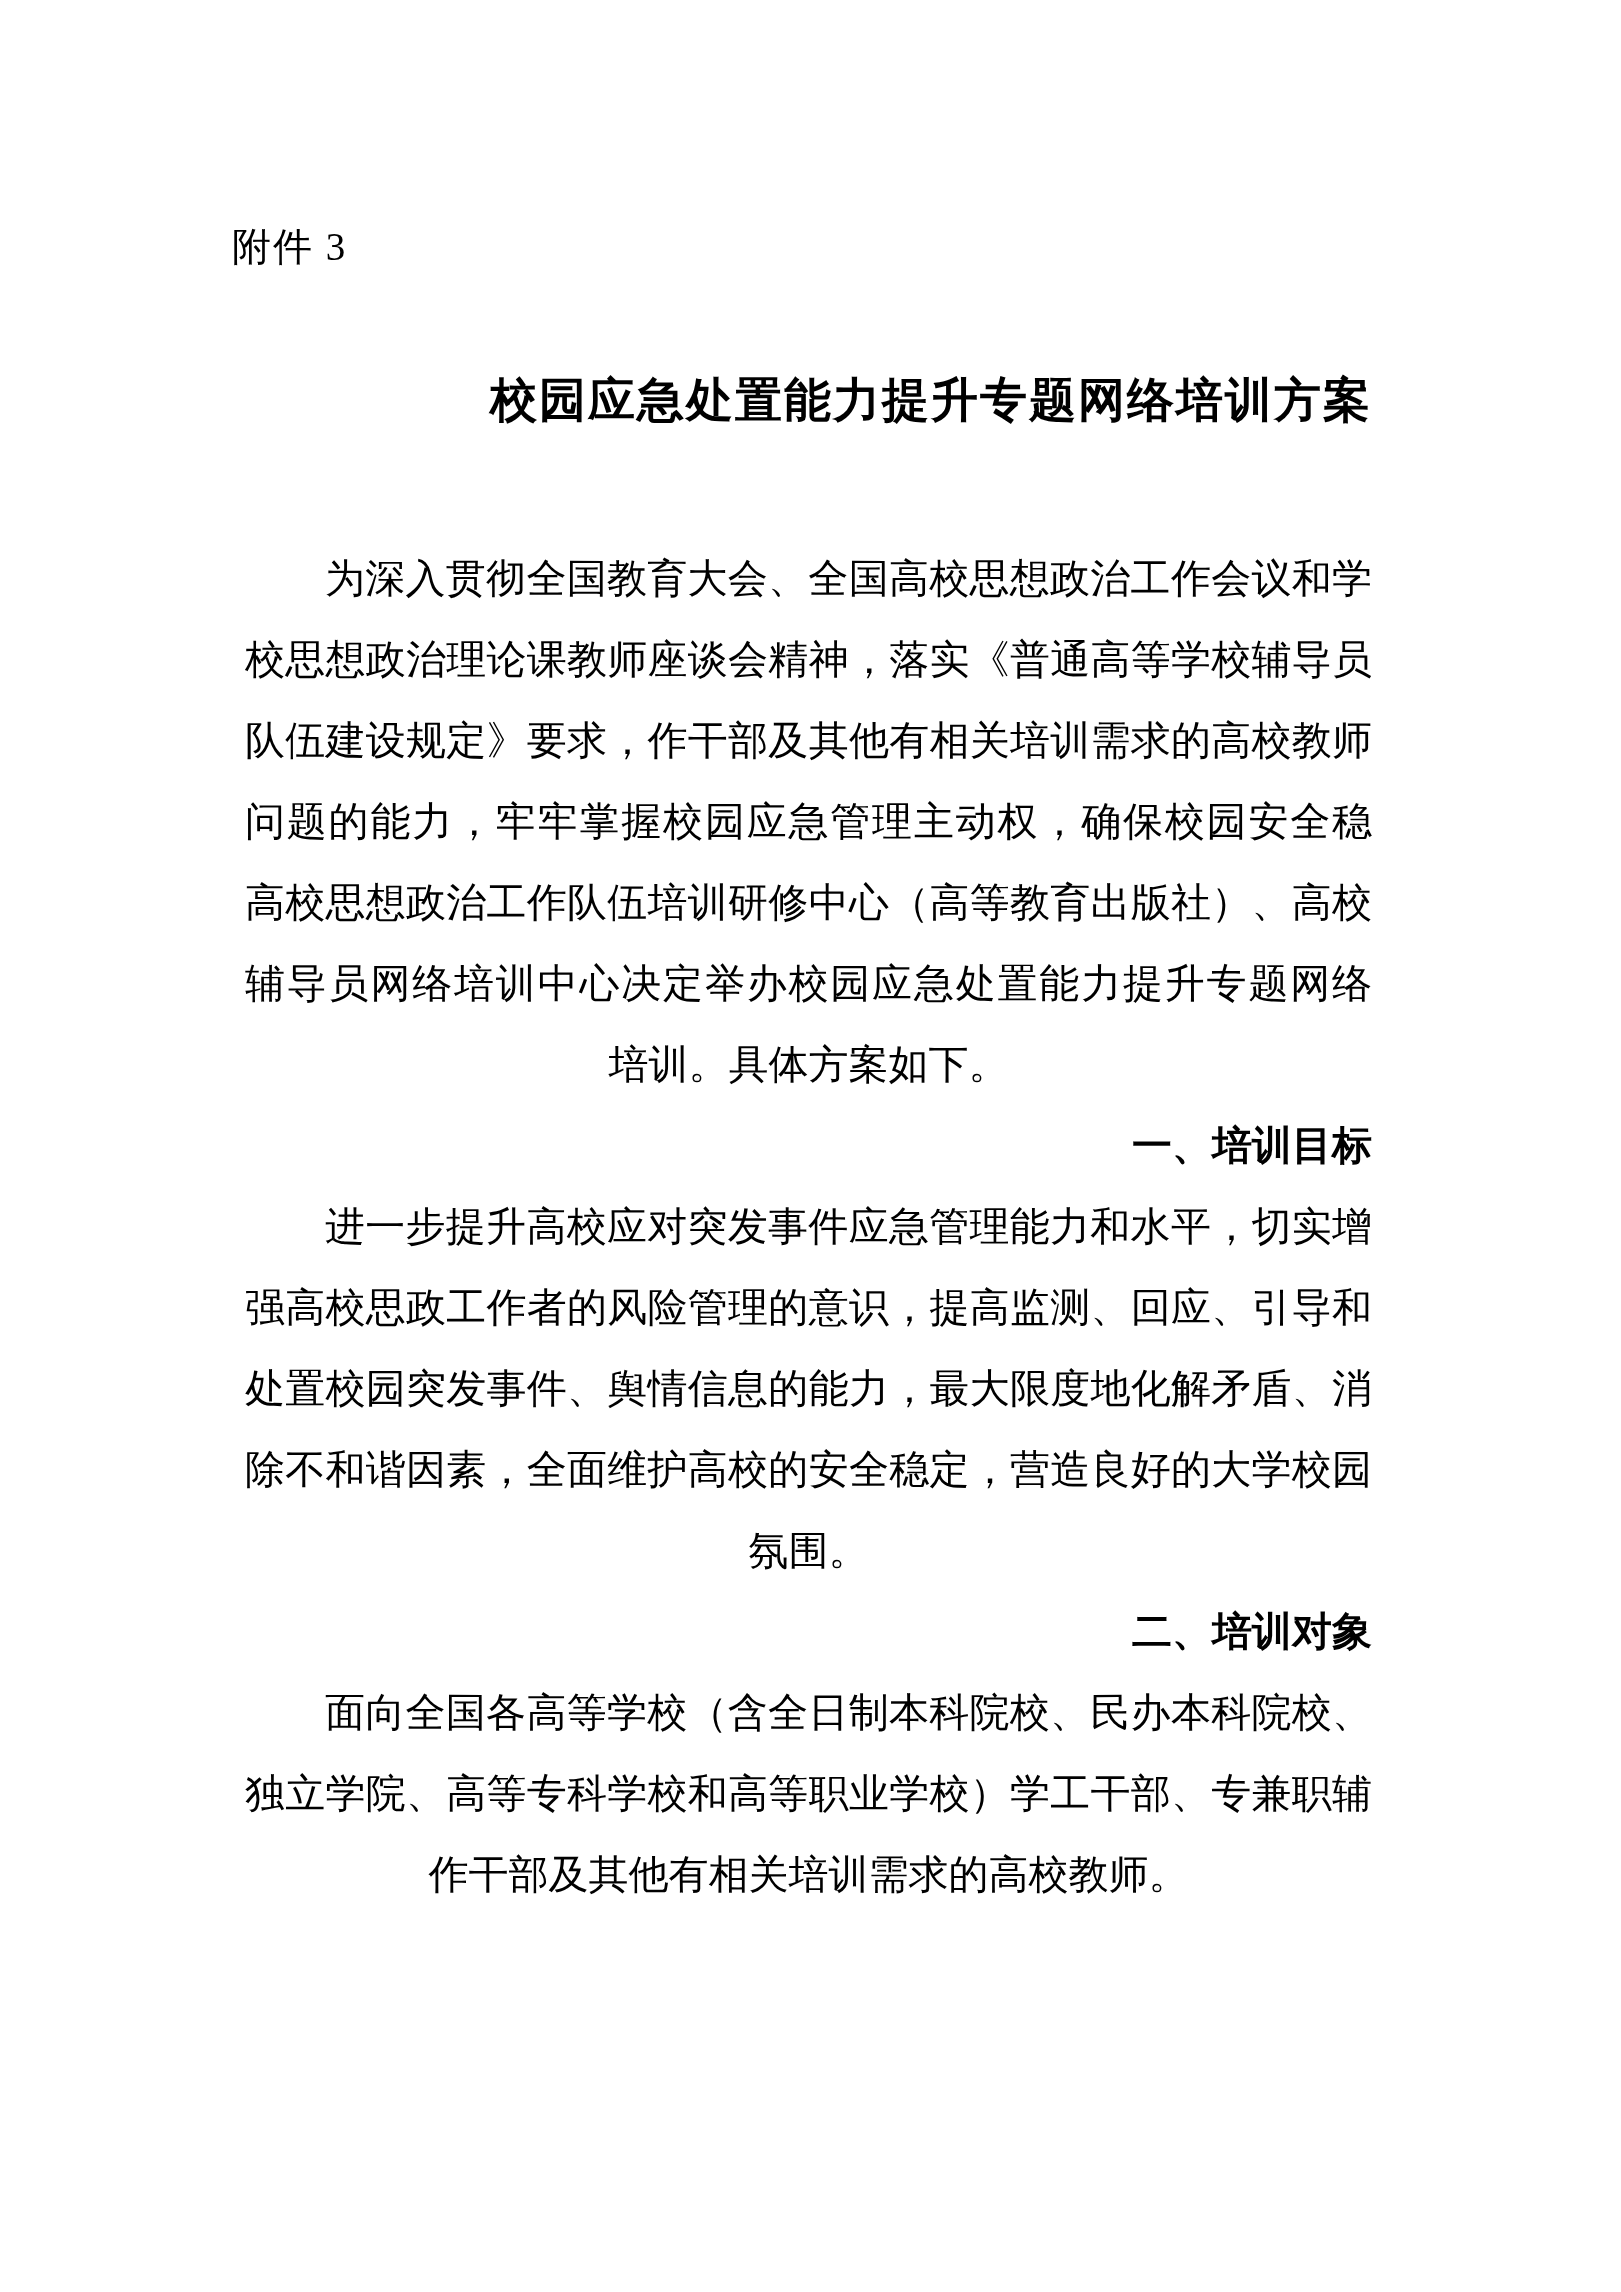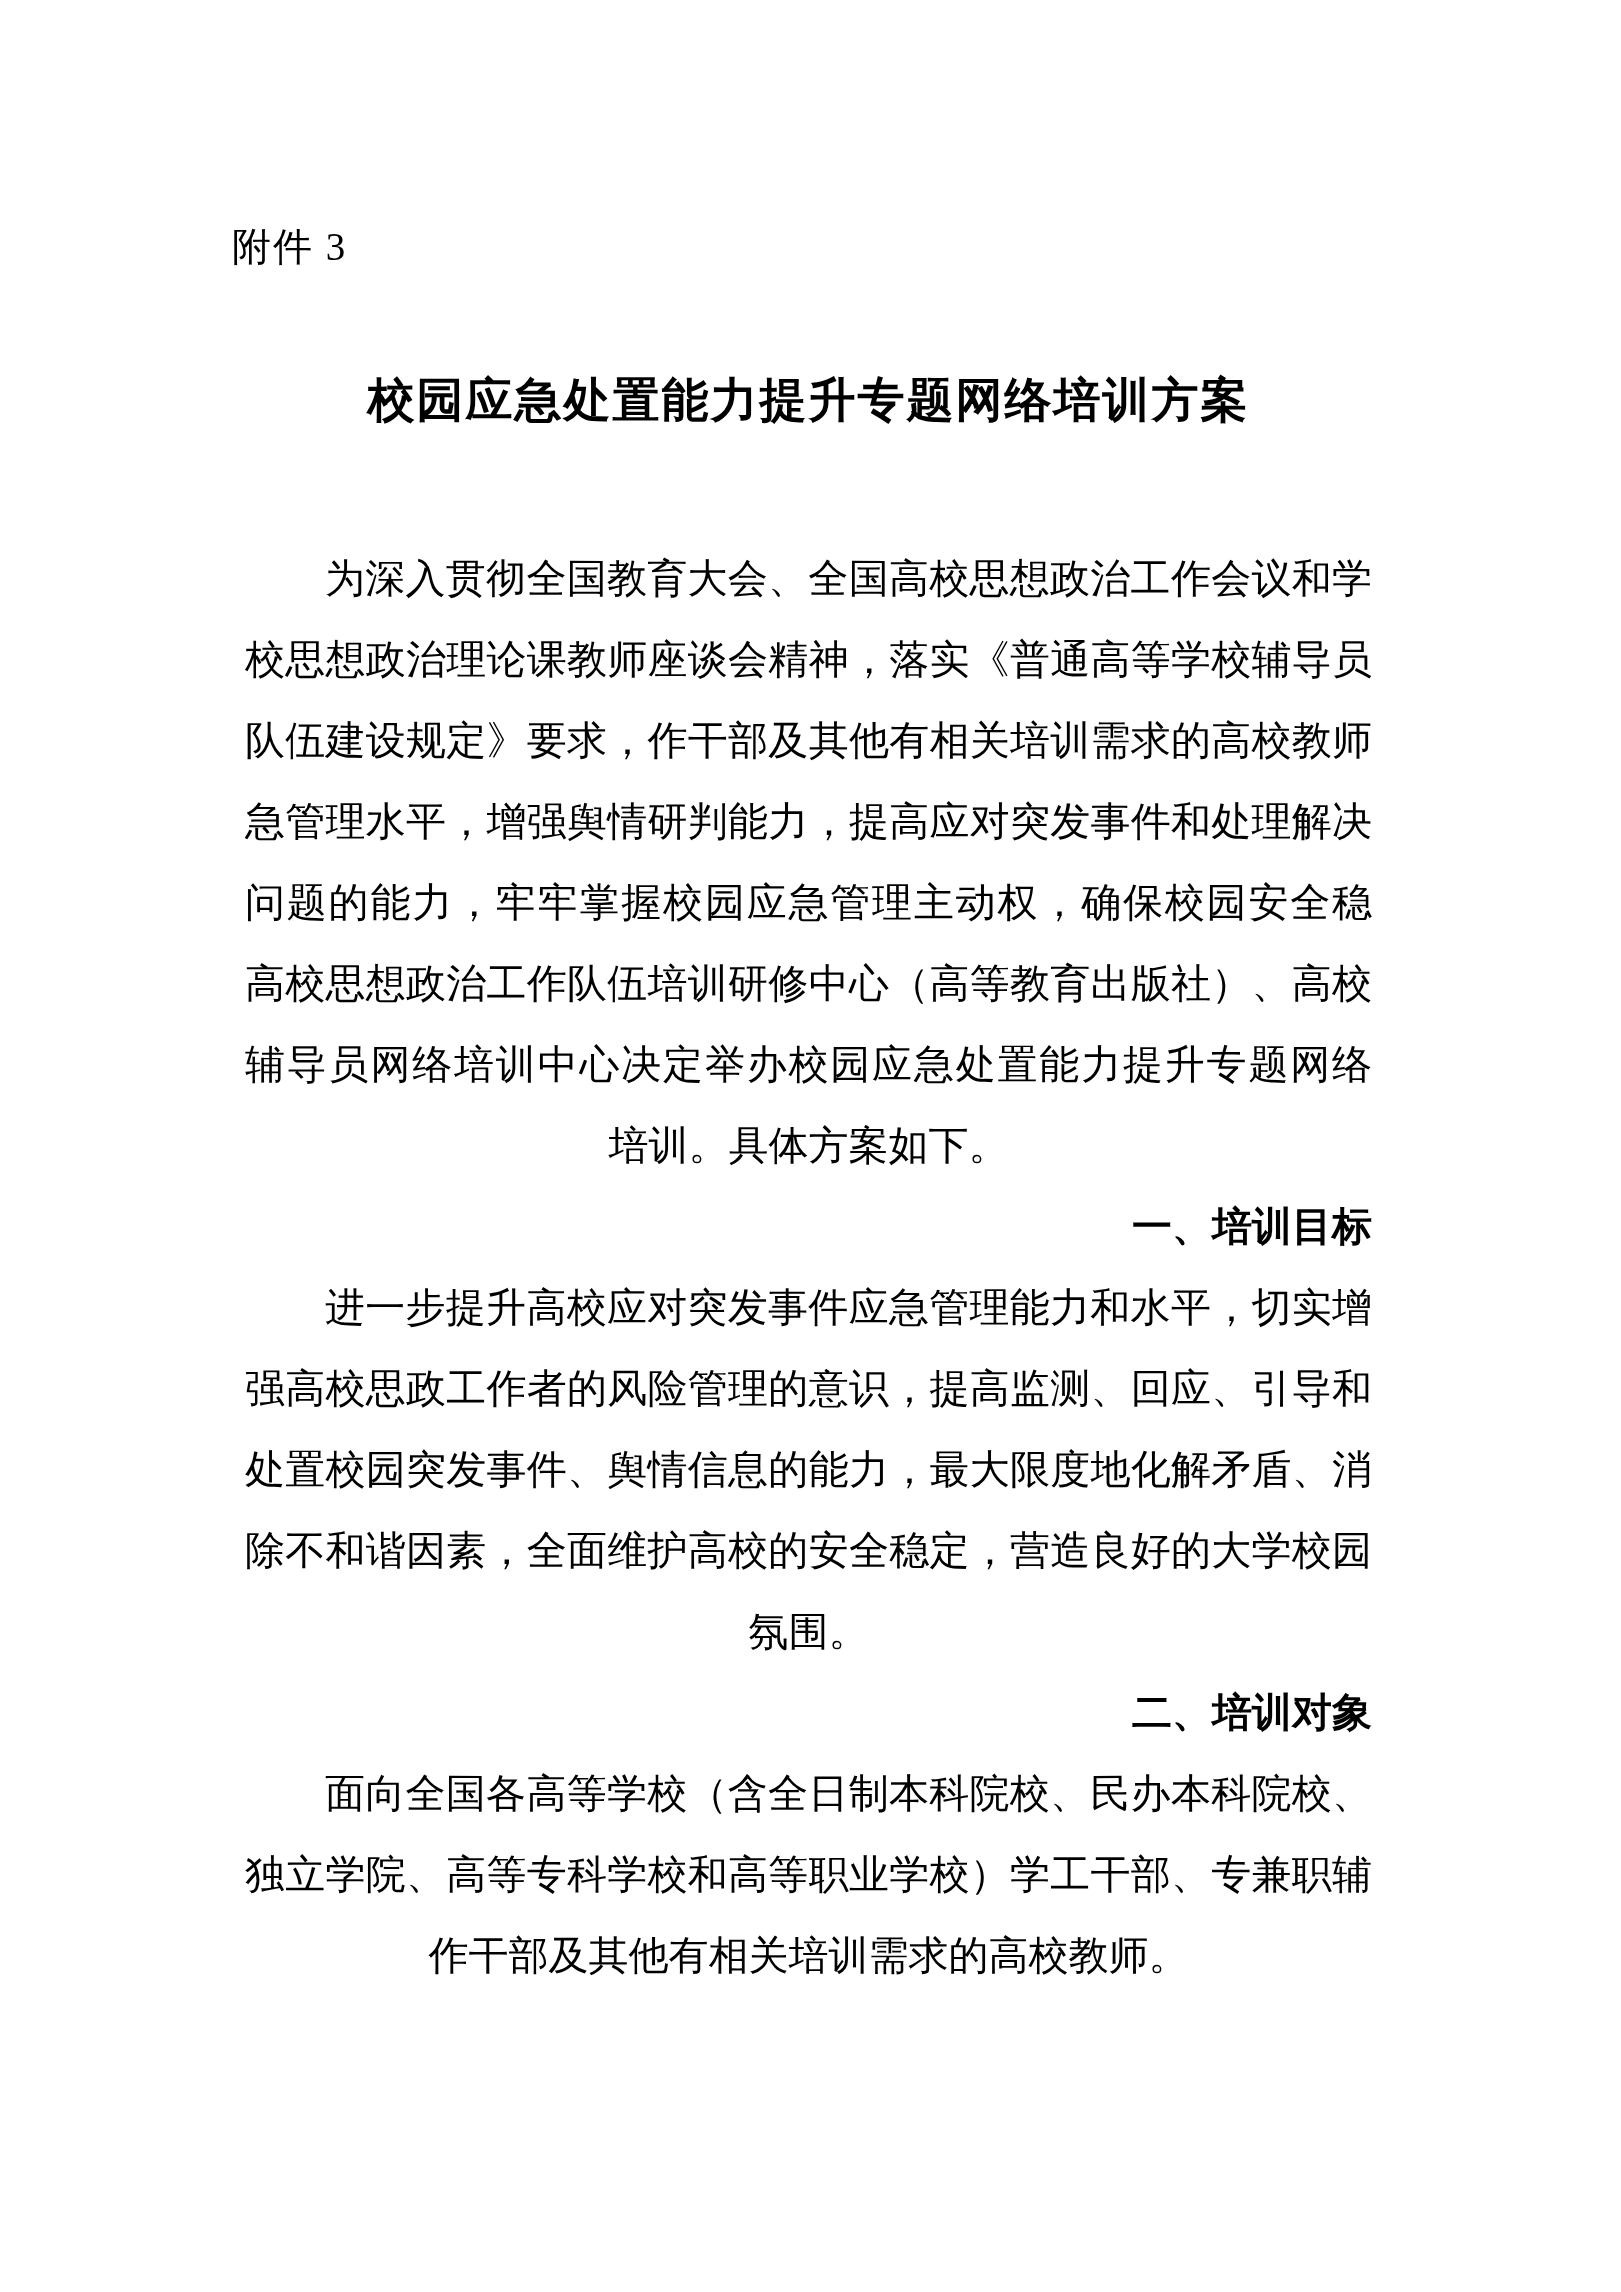--- a/index.html
+++ b/index.html
@@ -25,21 +25,21 @@
     font-size: 39px;
     line-height: 47px;
     letter-spacing: 2px;
     white-space: nowrap;
   }
   .doc-title {
     position: absolute;
     left: 245px;
     top: 372px;
     width: 1127px;
-    text-align: center;
+    text-align: right;
     font-size: 47px;
     line-height: 57px;
     font-weight: bold;
     letter-spacing: 2px;
     white-space: nowrap;
   }
   .body-text {
     position: absolute;
     left: 245px;
     top: 538px;
@@ -78,21 +78,20 @@
 <div class="page">
 
   <div class="attachment-label">附件 3</div>
 
   <div class="doc-title">校园应急处置能力提升专题网络培训方案</div>
 
   <div class="body-text">
     <div class="line justify first">为深入贯彻全国教育大会、全国高校思想政治工作会议和学</div>
     <div class="line justify">校思想政治理论课教师座谈会精神，落实《普通高等学校辅导员</div>
     <div class="line justify">队伍建设规定》要求，作干部及其他有相关培训需求的高校教师</div>
-    <div class="line justify">急管理水平，增强舆情研判能力，提高应对突发事件和处理解决</div>
     <div class="line justify">问题的能力，牢牢掌握校园应急管理主动权，确保校园安全稳定，</div>
     <div class="line justify">高校思想政治工作队伍培训研修中心（高等教育出版社）、高校</div>
     <div class="line justify">辅导员网络培训中心决定举办校园应急处置能力提升专题网络</div>
     <div class="line plain">培训。具体方案如下。</div>
     <div class="line heading">一、培训目标</div>
     <div class="line justify first">进一步提升高校应对突发事件应急管理能力和水平，切实增</div>
     <div class="line justify">强高校思政工作者的风险管理的意识，提高监测、回应、引导和</div>
     <div class="line justify">处置校园突发事件、舆情信息的能力，最大限度地化解矛盾、消</div>
     <div class="line justify">除不和谐因素，全面维护高校的安全稳定，营造良好的大学校园</div>
     <div class="line plain">氛围。</div>

